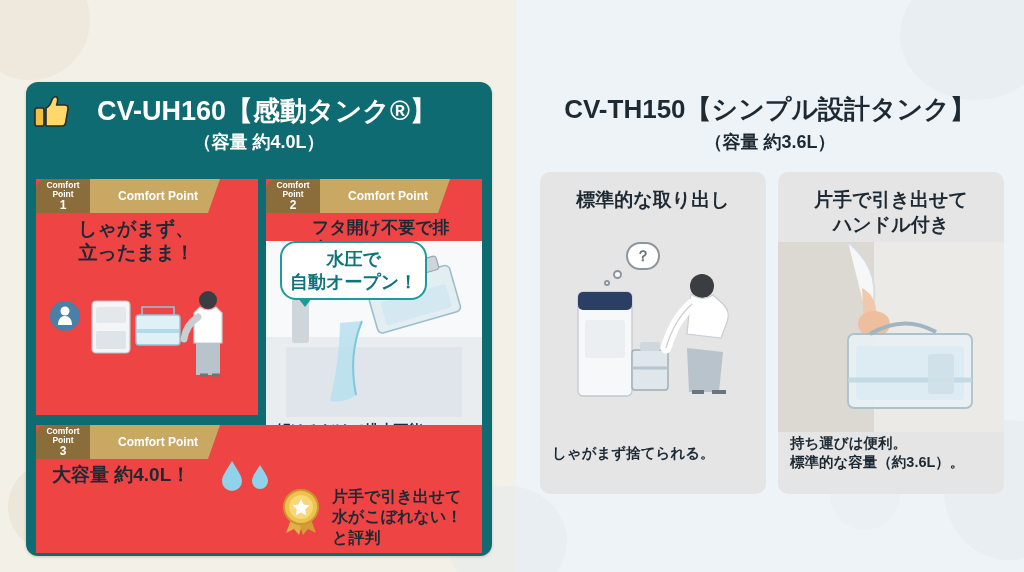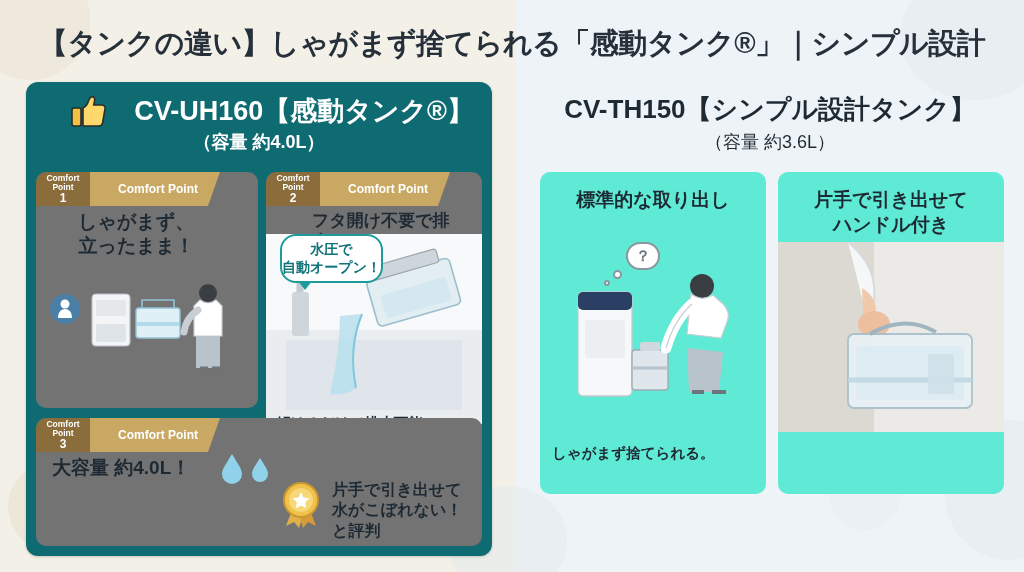--- a/index.html
+++ b/index.html
@@ -30,37 +30,37 @@
     white-space:nowrap;
   }
 
   
   .left-card {
     position:absolute; left:26px; top:82px; width:466px; height:474px;
     background:#0f6b72; border-radius:12px;
     box-shadow:0 1px 3px rgba(0,0,0,.18);
   }
   .left-title-row {
-    position:absolute; left:44px; top:92px; width:430px; height:38px;
-    display:flex; align-items:center; gap:25px;justify-content:flex-end;
+    position:absolute; left:32px; top:92px; width:430px; height:38px;
+    display:flex; align-items:center; gap:25px;
   }
   .thumb {
     width:40px; height:40px; position:relative; flex:0 0 auto;
   }
   .thumb svg { display:block; }
   .left-title {
     font-size:27px; font-weight:bold; color:#ffffff; white-space:nowrap;
   }
   .left-sub {
     position:absolute; left:44px; top:130px; width:430px;
     text-align:center; font-size:18px; color:#ffffff; font-weight:bold;
   }
 
   
-  .tile { position:absolute; background:#737373; border-radius:10px; overflow:hidden; }
+  .tile { position:absolute; background:#ef4444; border-radius:0; overflow:hidden;margin-top:7px; }
   .tile-a { left:36px; top:172px; width:222px; height:236px; }
   .tile-b { left:266px; top:172px; width:216px; height:286px; }
   .tile-c { left:36px; top:418px; width:446px; height:128px; }
 
   .cp-badge {
     position:absolute; left:0; top:0; display:flex; align-items:stretch;
     height:34px; z-index:4;
   }
   .cp-num {
     background:#8a6d3b; color:#fff; width:54px;
@@ -82,21 +82,21 @@
   }
   .tile-foot {
     position:absolute; font-size:14.5px; font-weight:bold; color:#1e2a33;
     line-height:1.32; white-space:pre-line;
   }
 
   
   .ill { position:absolute; }
   .bubble {
     position:absolute; background:#ffffff; border:2px solid #1d9b9b;
-    border-radius:16px; padding:5px 0; font-size:14px; font-weight:bold;
+    border-radius:16px; padding:5px 8px; font-size:18px; font-weight:bold;
     color:#11737a; line-height:1.25; text-align:center; white-space:pre-line;
   }
   .bubble:after {
     content:""; position:absolute; left:16px; bottom:-9px;
     border-left:7px solid transparent; border-right:7px solid transparent;
     border-top:9px solid #1d9b9b;
   }
 
   .medal {
     width:42px; height:42px; position:absolute;
@@ -107,24 +107,24 @@
   }
 
   
   .right-title {
     position:absolute; left:520px; top:92px; width:500px;
     text-align:center; font-size:26px; font-weight:bold; color:#1e2a33;
     white-space:nowrap;
   }
   .right-sub {
     position:absolute; left:520px; top:130px; width:500px;
-    text-align:center; font-size:18px; font-weight:normal; color:#1e2a33;
+    text-align:center; font-size:18px; font-weight:bold; color:#1e2a33;
   }
   .rtile {
-    position:absolute; background:#5eead4; border-radius:10px; overflow:hidden;
+    position:absolute; background:#e5e5e5; border-radius:10px; overflow:hidden;
   }
   .rtile-a { left:540px; top:172px; width:226px; height:322px; }
   .rtile-b { left:778px; top:172px; width:226px; height:322px; }
   .rtile-head {
     position:absolute; width:100%; text-align:center; top:16px;
     font-size:19px; font-weight:bold; color:#1e2a33; line-height:1.3;
     white-space:pre-line;
   }
   .rcap {
     position:absolute; font-size:14.5px; font-weight:bold; color:#1e2a33;
@@ -144,21 +144,20 @@
 
   <div class="bg-left"></div>
   <div class="bg-right"></div>
   <div class="bg-deco d1"></div>
   <div class="bg-deco d2"></div>
   <div class="bg-deco d3"></div>
   <div class="bg-deco d4"></div>
   <div class="bg-deco d5"></div>
   <div class="bg-deco d6"></div>
 
-  <div class="header">【タンクの違い】しゃがまず捨てられる「感動タンク®」｜シンプル設計</div>
 
   <div class="left-card"></div>
 
   <div class="left-title-row">
     <span class="thumb">
       <svg width="40" height="40" viewBox="0 0 40 40">
         <rect x="3" y="17" width="9" height="18" rx="2" fill="#f2c144" stroke="#2b2b2b" stroke-width="1.6"></rect>
         <path d="M14 35 L14 17 C14 17 18 15 19.5 10 C20.5 6.5 22.5 5 24.5 6 C26.2 6.9 25.8 10.2 24.6 14 L33 14 C35.2 14 36.6 16 36 18 L33.6 31.8 C33.2 34 31.6 35 29.6 35 Z" fill="#ffd86b" stroke="#2b2b2b" stroke-width="1.6" stroke-linejoin="round"></path>
       </svg>
     </span>
@@ -326,15 +325,17 @@
         <ellipse cx="96" cy="82" rx="16" ry="13" fill="#edbf9e"></ellipse>
 
         <rect x="70" y="92" width="124" height="74" rx="6" fill="#e9f1f5" stroke="#a9c0cb" stroke-width="1.8" opacity=".95"></rect>
         <rect x="78" y="104" width="108" height="54" rx="4" fill="#dcebf2" opacity=".9"></rect>
         <path d="M70 138 h124" stroke="#bcd6e1" stroke-width="5" opacity=".8"></path>
         <path d="M92 92 q34 -20 66 -2" fill="none" stroke="#9fb6c2" stroke-width="4"></path>
         <rect x="150" y="112" width="26" height="40" rx="3" fill="#cfe0e8" opacity=".9"></rect>
       </svg>
     </div>
 
+    <div class="rcap" style="position:absolute; left:12px; top:262px;">持ち運びは便利。
+標準的な容量（約3.6L）。</div>
   </div>
 
 </div>
 
 </body></html>

